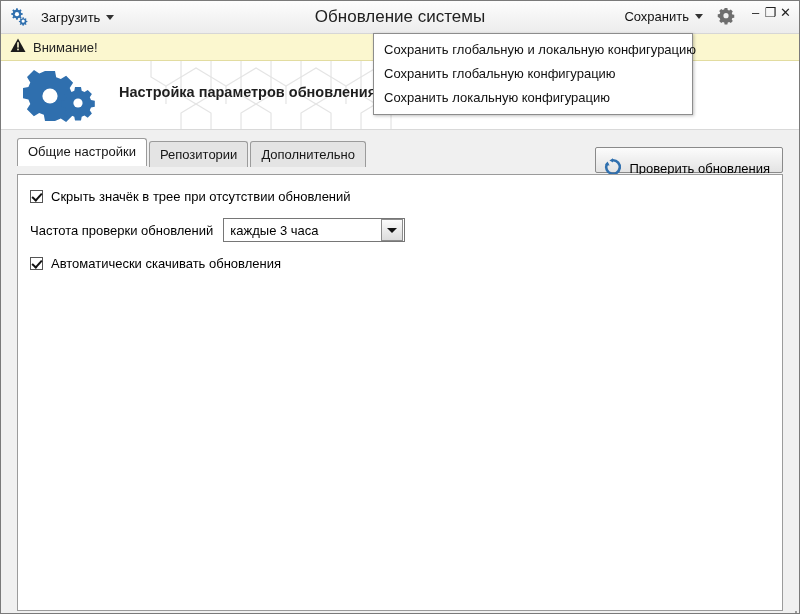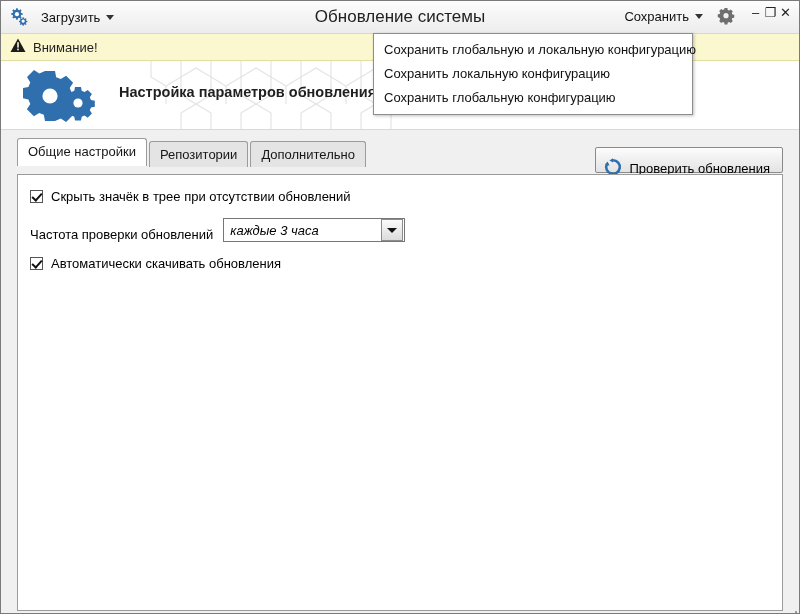--- a/index.html
+++ b/index.html
@@ -186,39 +186,38 @@
     content: "";
     position: absolute;
     left: 3px; top: 0px;
     width: 4px; height: 8px;
     border: solid #111;
     border-width: 0 2px 2px 0;
     transform: rotate(42deg);
   }
   .freq-row {
     display: flex;
-    align-items: flex-end;
+    align-items: center;
     gap: 10px;
     margin: 14px 0 0 12px;
     font-size: 13px;
   }
   .combo {
     width: 182px;
     height: 24px;
     border: 1px solid #767676;
     background: #ffffff;
     display: flex;
     align-items: center;
     box-sizing: border-box;
     font-size: 13px;
   }
   .combo .val {
     padding-left: 6px;
     flex: 1 1 auto;
-    font-style: italic;
   }
   .combo .arrow {
     width: 22px;
     height: 22px;
     margin-right: 1px;
     background: linear-gradient(to bottom,#fbfbfb,#dcdcdc);
     border: 1px solid #8c8c8c;
     display: flex;
     align-items: center;
     justify-content: center;
@@ -421,17 +420,17 @@
     </div>
 
     <div class="grip">
 
       <i style="right:0;bottom:8px"></i>
     </div>
   </div>
 
   <div class="dropdown">
     <div class="item">Сохранить глобальную и локальную конфигурацию</div>
+    <div class="item">Сохранить глобальную конфигурацию</div>
     <div class="item">Сохранить локальную конфигурацию</div>
-    <div class="item">Сохранить глобальную конфигурацию</div>
   </div>
 
 </div>
 
 </body></html>

